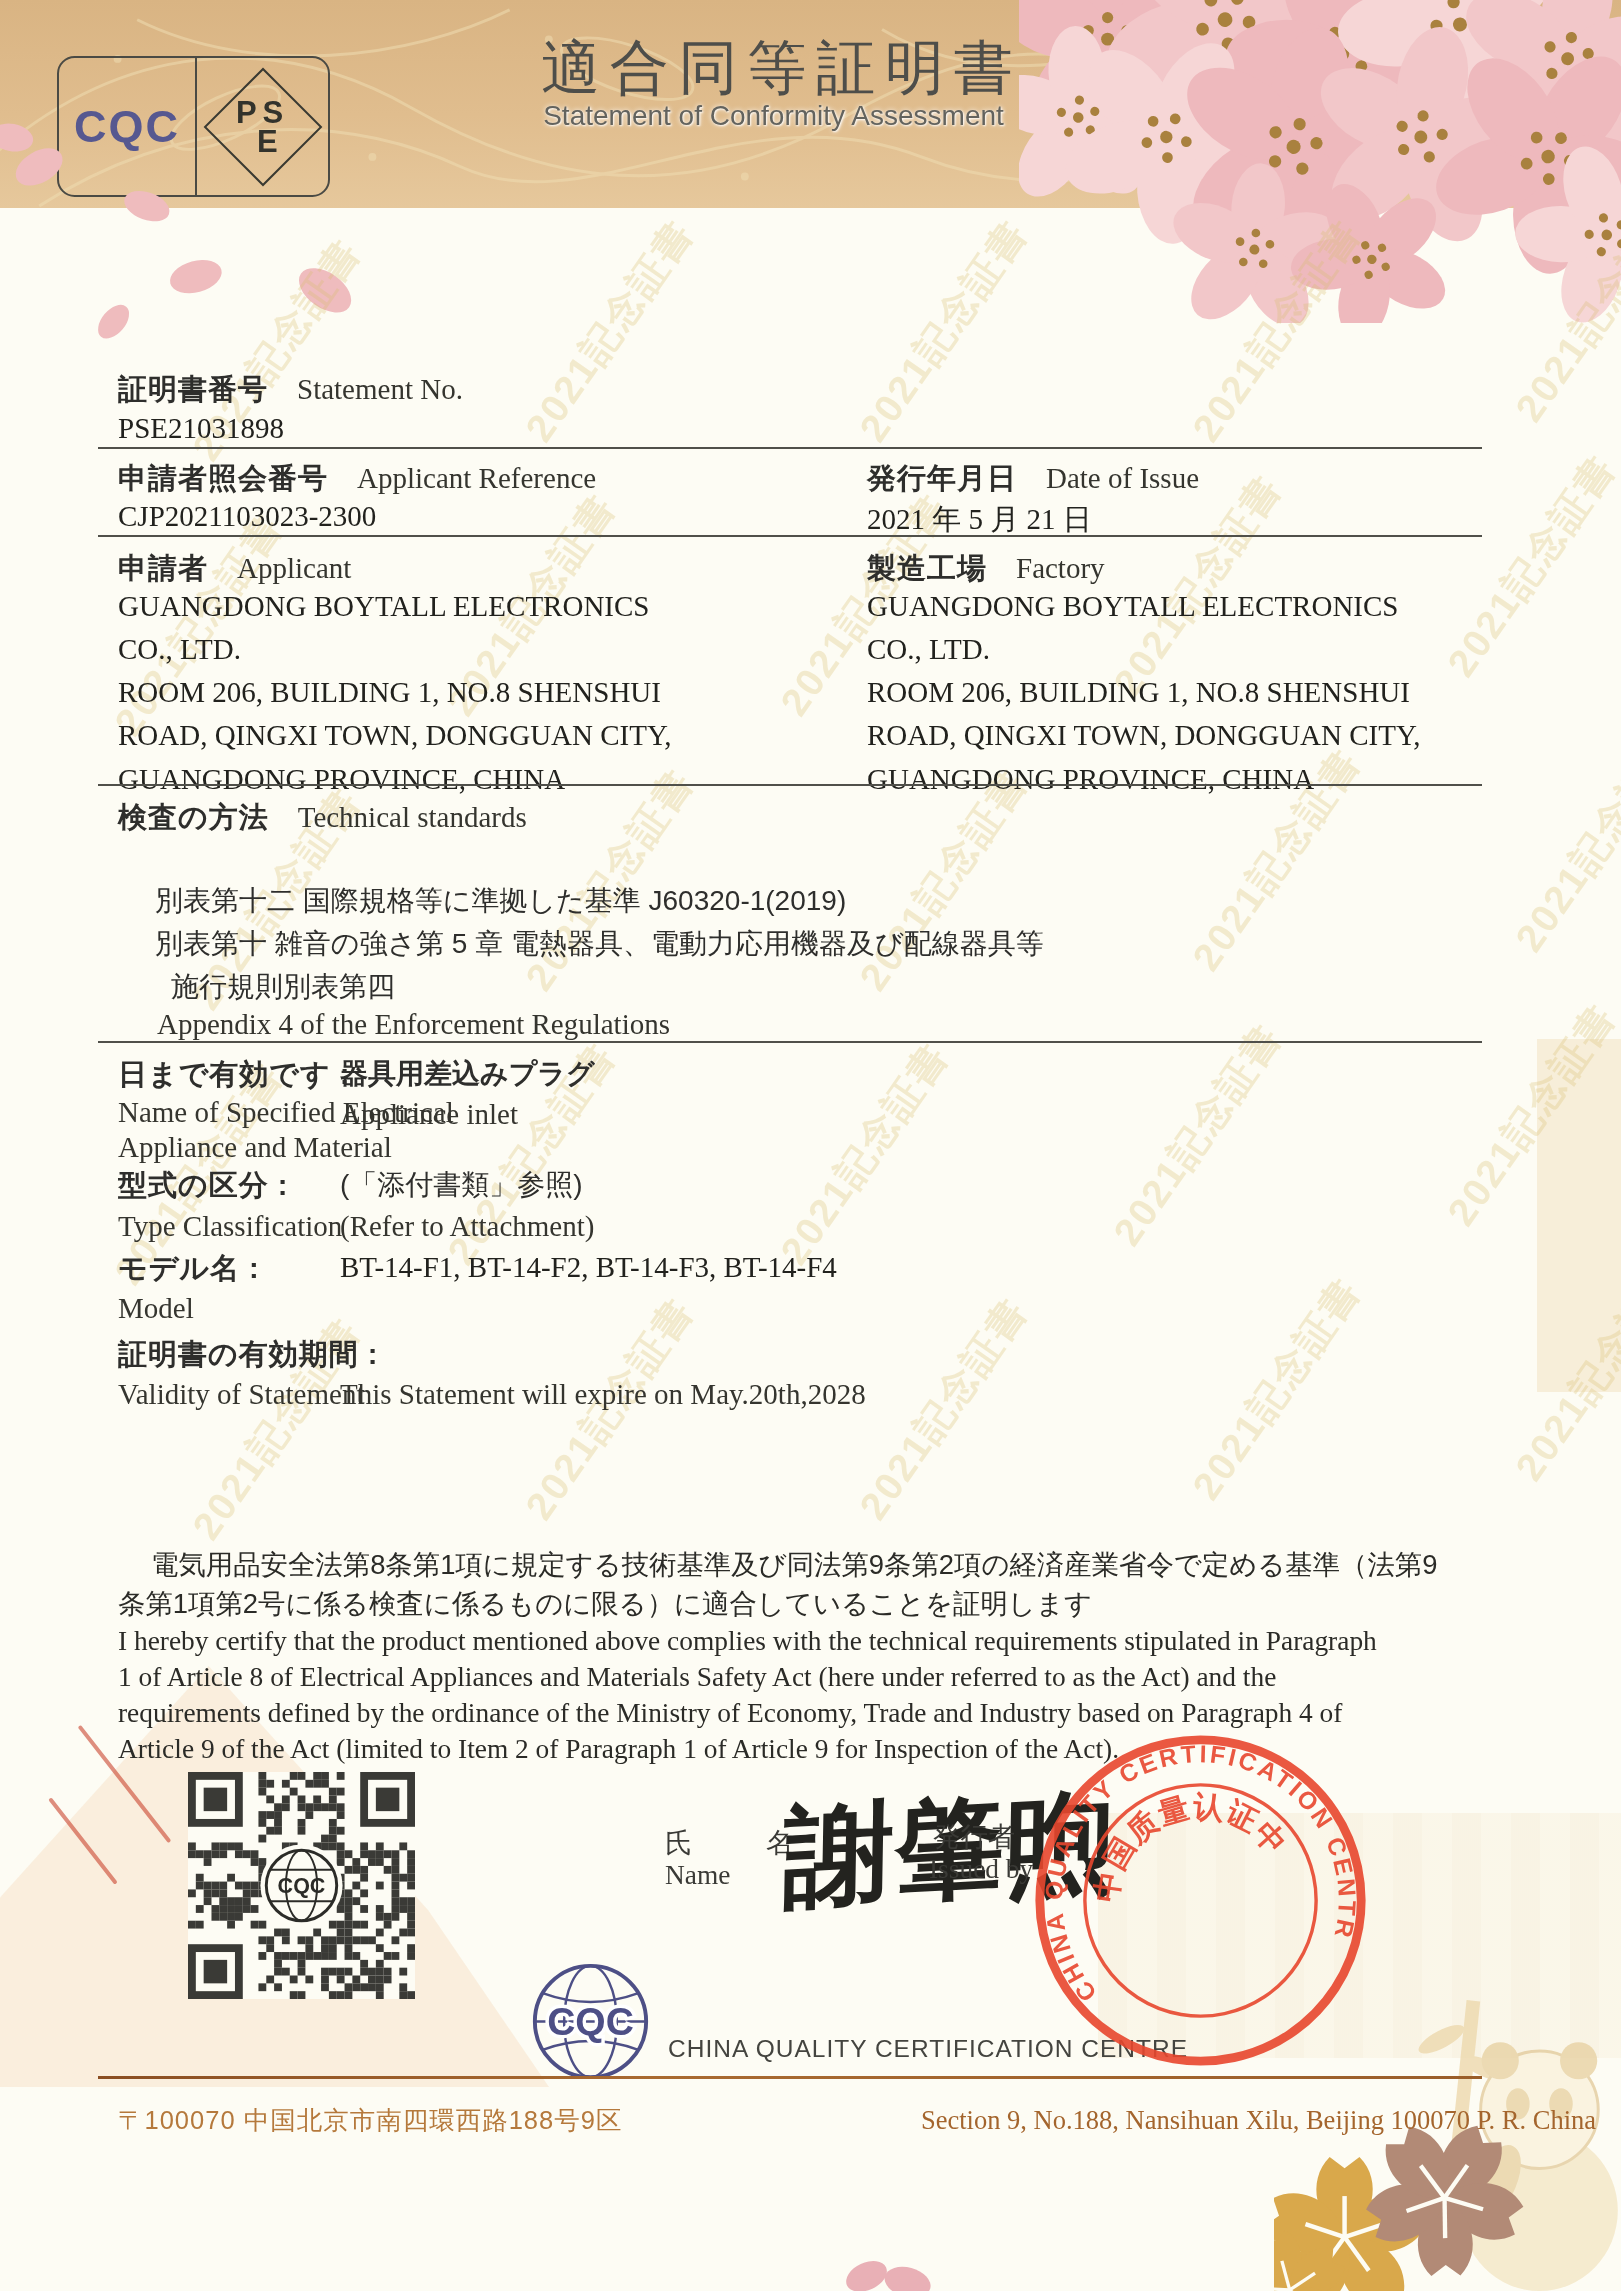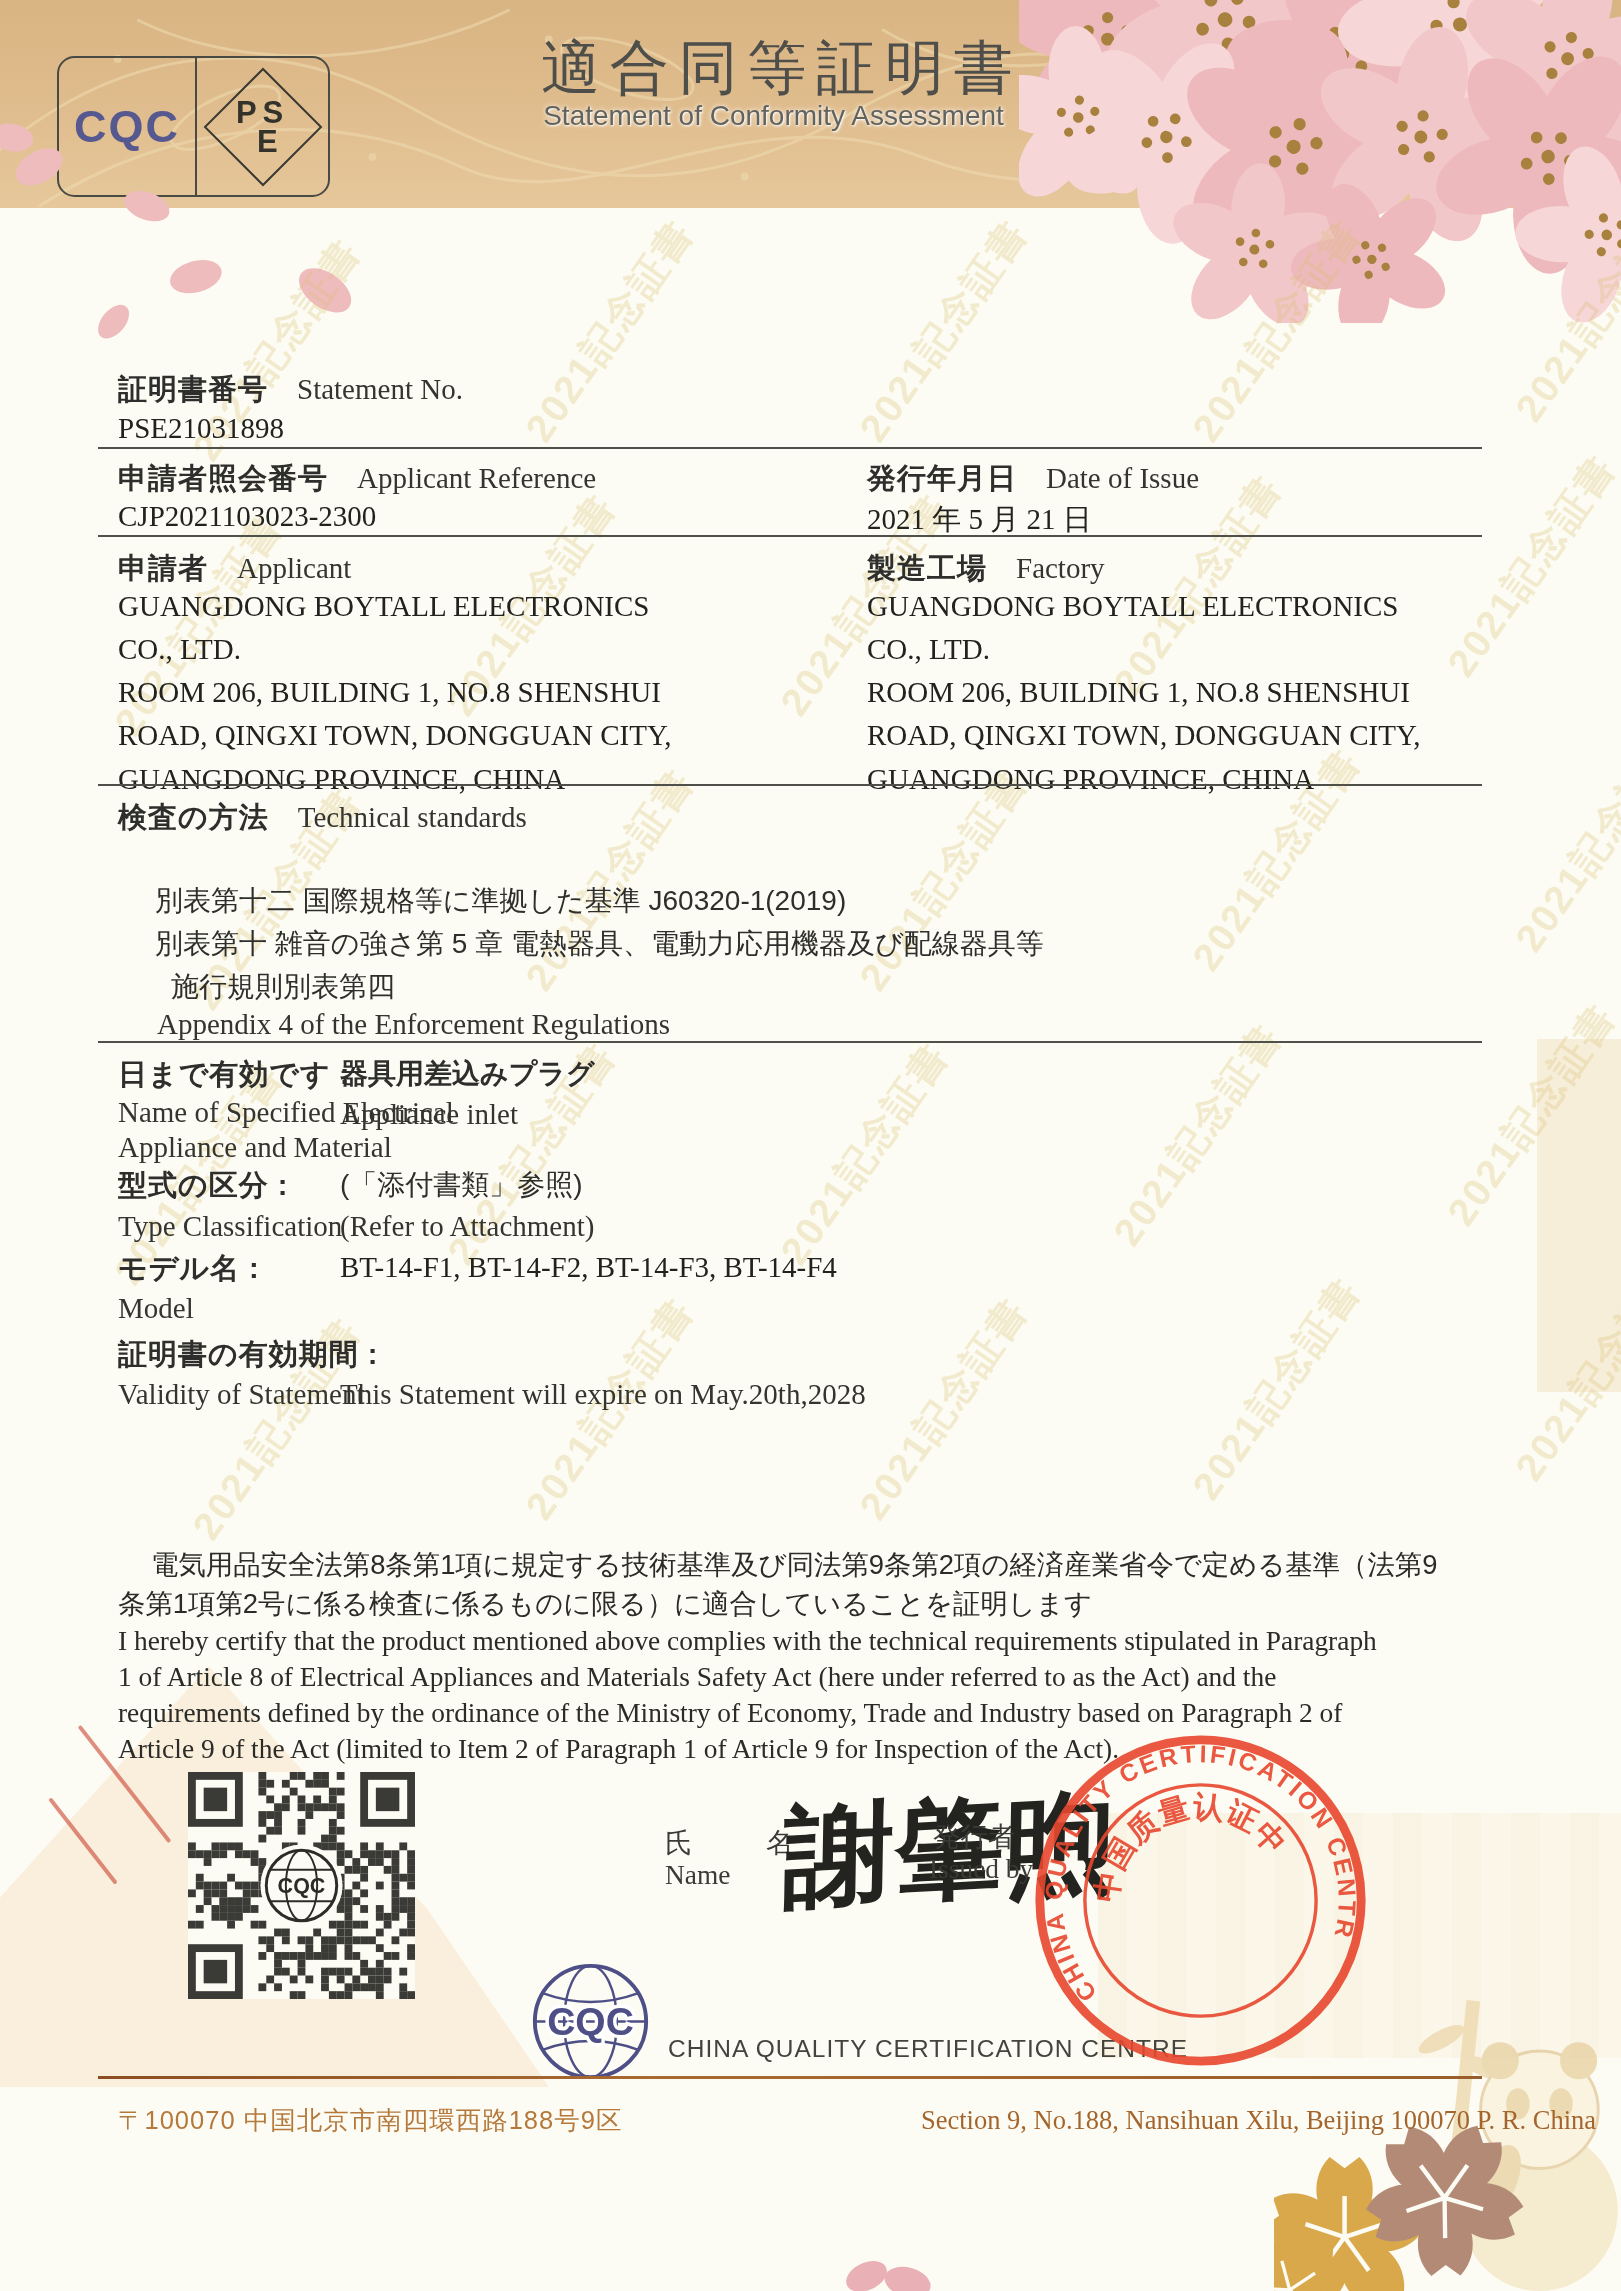--- a/index.html
+++ b/index.html
@@ -256,21 +256,21 @@
 
   <div class="abs jl" style="left:118px;top:1335px">証明書の有効期間 :</div>
   <div class="abs el" style="left:118px;top:1378px">Validity of Statement</div>
   <div class="abs el" style="left:340px;top:1378px">This Statement will expire on May.20th,2028</div>
 
   <div class="abs decl" style="left:118px;top:1545px">
     <div class="ja">電気用品安全法第8条第1項に規定する技術基準及び同法第9条第2項の経済産業省令で定める基準（法第9</div>
     <div class="ja">条第1項第2号に係る検査に係るものに限る）に適合していることを証明します</div>
     <div class="en">I hereby certify that the product mentioned above complies with the technical requirements stipulated in Paragraph</div>
     <div class="en">1 of Article 8 of Electrical Appliances and Materials Safety Act (here under referred to as the Act) and the</div>
-    <div class="en">requirements defined by the ordinance of the Ministry of Economy, Trade and Industry based on Paragraph 2 of</div>
+    <div class="en">requirements defined by the ordinance of the Ministry of Economy, Trade and Industry based on Paragraph 4 of</div>
     <div class="en">Article 9 of the Act (limited to Item 2 of Paragraph 1 of Article 9 for Inspection of the Act).</div>
   </div>
 
   <svg class="abs" style="left:188px;top:1772px" width="227" height="227" viewBox="0 0 232 232">
     <rect width="232" height="232" fill="#fdfcf4"></rect>
     <g id="qr-cells" fill="#3a3a36">
         <rect x="72" y="0" width="8" height="8"></rect>
         <rect x="104" y="0" width="8" height="8"></rect>
         <rect x="112" y="0" width="8" height="8"></rect>
         <rect x="128" y="0" width="8" height="8"></rect>

